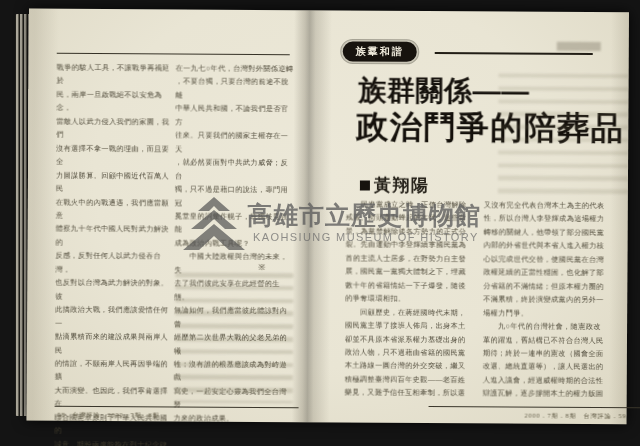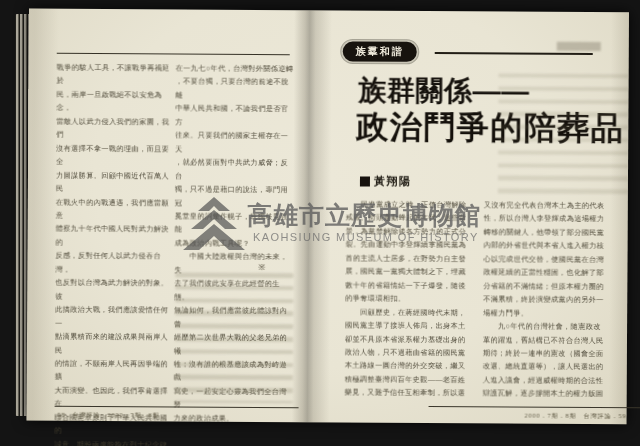--- a/index.html
+++ b/index.html
@@ -71,21 +71,21 @@
   .title-1{
     left:330px;top:61px;font-size:28px;font-weight:bold;color:#16120d;
     letter-spacing:.5px;filter:blur(.25px);
   }
   .title-2{
     left:328px;top:95px;font-size:32px;font-weight:bold;color:#14100b;
     letter-spacing:1.5px;filter:blur(.25px);
   }
   .author{left:332px;top:163px;display:flex;align-items:center;gap:4px;}
   .author-square{width:10px;height:10px;background:#17130e;}
-  .author-name{font-size:11px;font-weight:bold;color:#221e16;letter-spacing:1.5px;filter:blur(.3px);}
+  .author-name{font-size:17px;font-weight:bold;color:#221e16;letter-spacing:1.5px;filter:blur(.3px);}
   .rp-col1{left:318px;top:188px;width:121px;}
   .rp-col2{left:456px;top:188px;width:121px;}
   .rp-bleed{left:470px;top:62px;width:130px;height:120px;opacity:.75;}
   .rp-footer-rule{left:402px;top:395px;width:226px;}
   .rp-footer{left:410px;top:400px;width:190px;text-align:right;}
   
   .watermark{position:absolute;left:0;top:0;width:640px;height:378px;pointer-events:none;}
   .wm-logo{position:absolute;left:182px;top:196px;width:64px;height:58px;opacity:.68;}
   .wm-cn{
     position:absolute;left:247px;top:199px;

